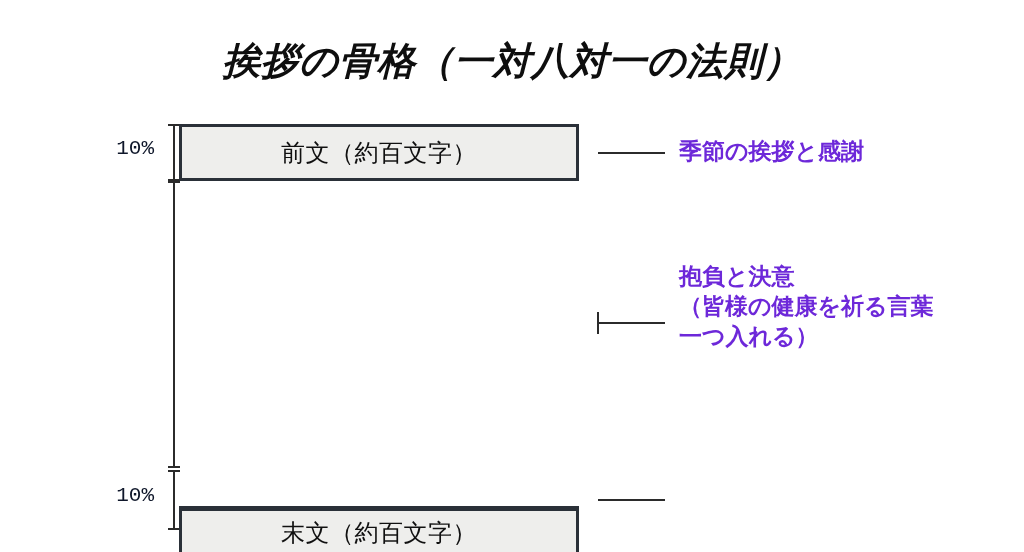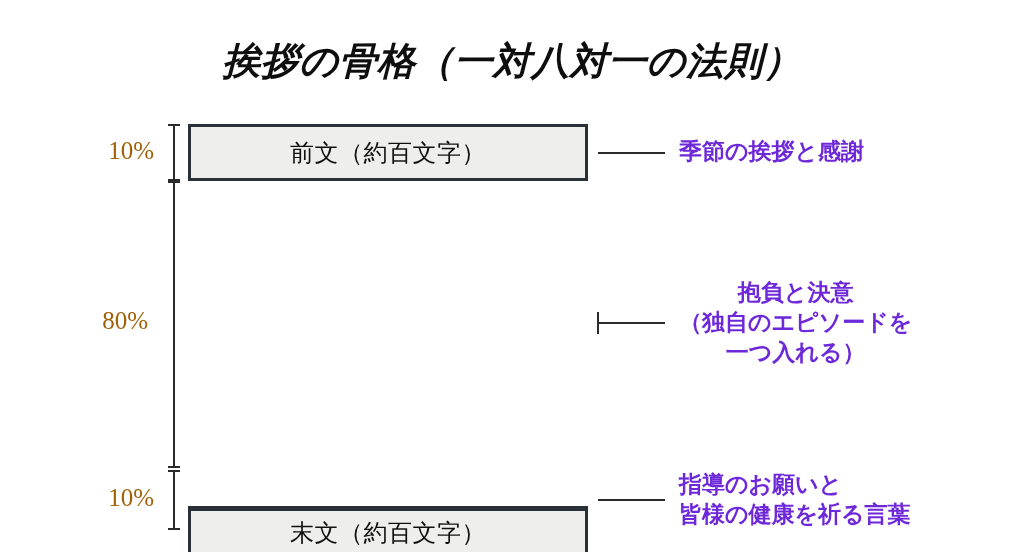--- a/index.html
+++ b/index.html
@@ -35,21 +35,21 @@
     letter-spacing: 0.5px;
     color: #0e0e0e;
     font-family: "Liberation Serif", "DejaVu Serif", serif;
     white-space: nowrap;
     font-style: italic;
   }
 
   
   .diagram {
     position: absolute;
-    left: 188px;
+    left: 179px;
     top: 124px;
     width: 400px;
     height: 406px;
     text-decoration: underline;
   }
 
   .seg {
     position: absolute;
     left: 0;
     width: 400px;
@@ -103,24 +103,24 @@
 
   .dim-top    { top: 124px; height: 57px; }
   .dim-middle { top: 181px; height: 287px; }
   .dim-bottom { top: 470px; height: 60px; }
 
   .pct {
     position: absolute;
     right: 0;
     width: 88px;
     text-align: right;
-    font-size: 25px;
+    font-size: 21px;
     font-weight: 400;
-    color: #a16207;
-    font-family: Liberation Serif, serif;
+    color: #0f172a;
+    font-family: Liberation Mono, monospace;
     white-space: nowrap;
   }
   .pct-top    { left: 66px; top: 137px; }
   .pct-middle { left: 60px; top: 307px; }
   .pct-bottom { left: 66px; top: 484px; }
 
   
   .leader {
     position: absolute;
     height: 2px;
@@ -146,21 +146,21 @@
     position: absolute;
     left: 679px;
     font-size: 23px;
     line-height: 30px;
     font-weight: 700;
     color: #6d28d9;
     font-family: "Liberation Serif", "DejaVu Serif", serif;
     white-space: nowrap;
   }
   .note-top    { top: 137px; }
-  .note-middle { top: 278px; text-align: center; }
+  .note-middle { top: 262px; }
   .note-bottom { top: 470px; }
   .note div { white-space: nowrap; }
 </style>
 </head>
 <body>
 
 <div id="stage">
 
   <div class="title">挨拶の骨格（一対八対一の法則）</div>
 
@@ -174,21 +174,20 @@
     <div class="tick t-top"></div>
     <div class="tick t-bot"></div>
   </div>
   <div class="dim dim-bottom">
     <div class="spine"></div>
     <div class="tick t-top"></div>
     <div class="tick t-bot"></div>
   </div>
 
   <div class="pct pct-top">10%</div>
-  <div class="pct pct-middle">80%</div>
   <div class="pct pct-bottom">10%</div>
 
   <div class="diagram">
     <div class="seg top">
       <span class="seg-label">前文（約百文字）</span>
     </div>
     <div class="seg bottom">
       <span class="seg-label">末文（約百文字）</span>
     </div>
   </div>
@@ -197,22 +196,18 @@
   <div class="leader-tick lt-middle"></div>
   <div class="leader leader-middle"></div>
   <div class="leader leader-bottom"></div>
 
   <div class="note note-top">
     <div>季節の挨拶と感謝</div>
   </div>
 
   <div class="note note-middle">
     <div>抱負と決意</div>
-    <div>（独自のエピソードを</div>
+    <div>（皆様の健康を祈る言葉</div>
     <div>一つ入れる）</div>
   </div>
 
-  <div class="note note-bottom">
-    <div>指導のお願いと</div>
-    <div>皆様の健康を祈る言葉</div>
-  </div>
 
 </div>
 
 </body></html>

